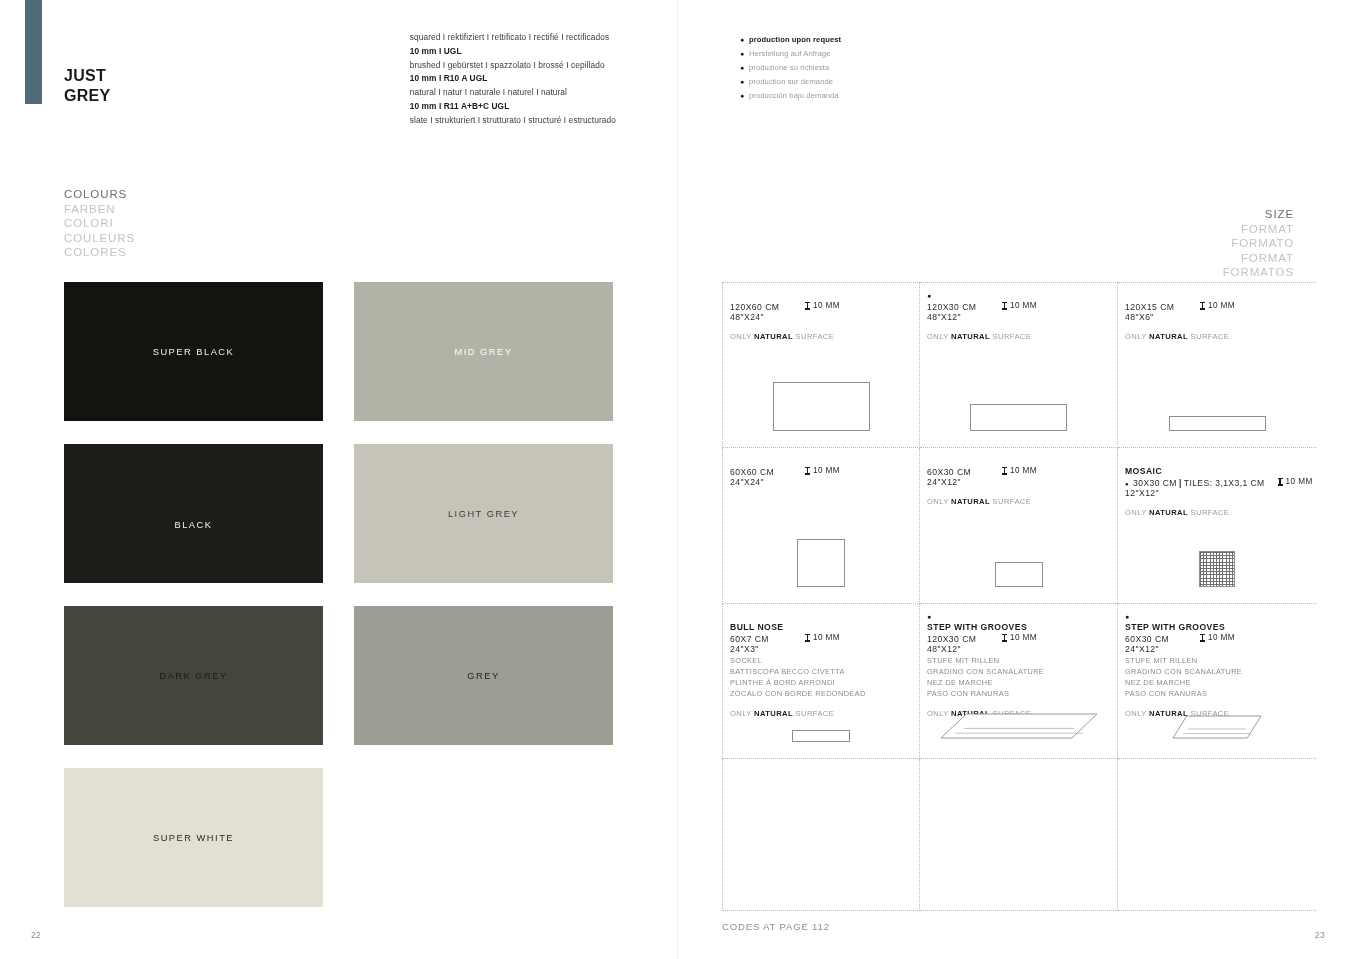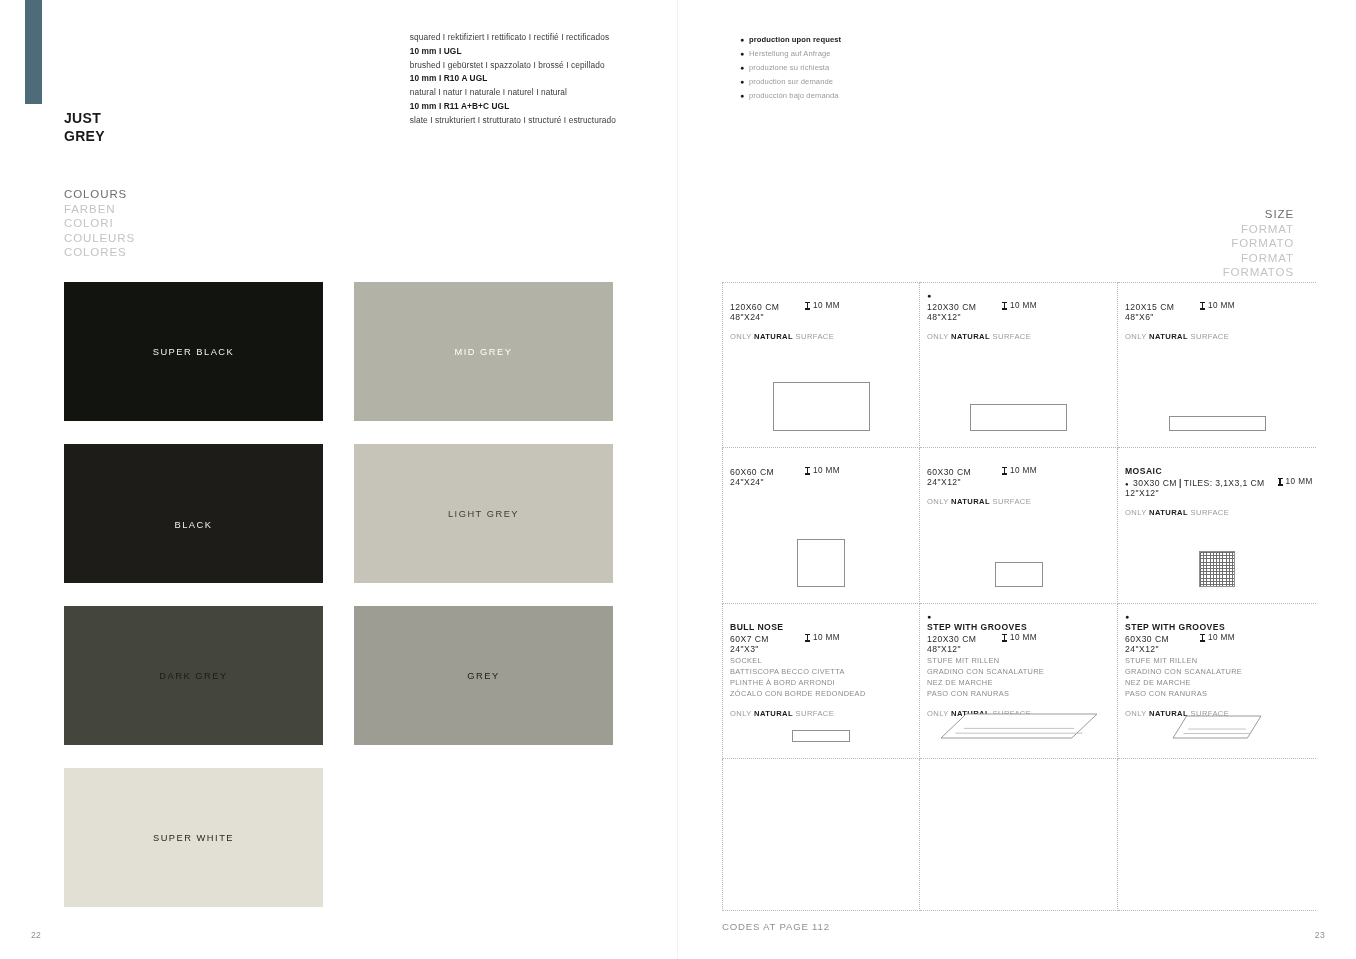--- a/index.html
+++ b/index.html
@@ -33,26 +33,25 @@
     width: 17px;
     height: 104px;
     background: #4d6b78;
   }
 
   
   .brand {
     position: absolute;
     left: 64px;
     top: 66px;
-    font-size: 14px;
+    font-size: 16px;
     font-weight: bold;
     line-height: 1.25;
     letter-spacing: 0.3px;
     color: #1a1a1a;
-    margin-top: 44px;
   }
 
   
   .finishes {
     position: absolute;
     right: 62px;
     top: 31px;
     text-align: left;
     font-size: 8.3px;
     line-height: 1.66;

